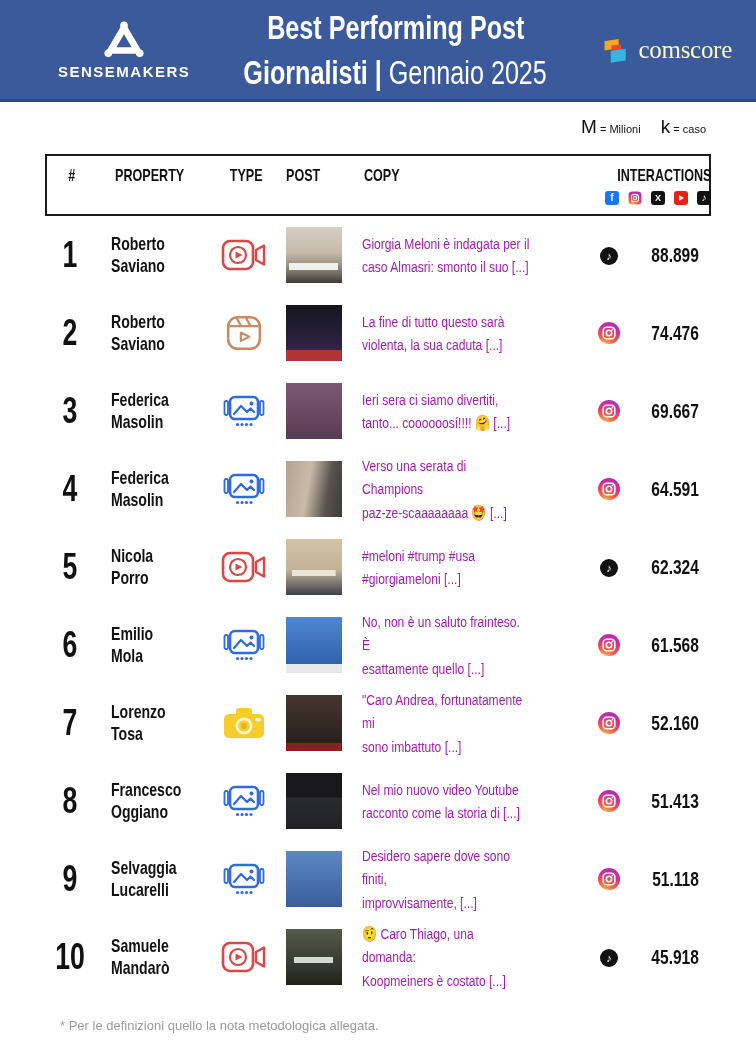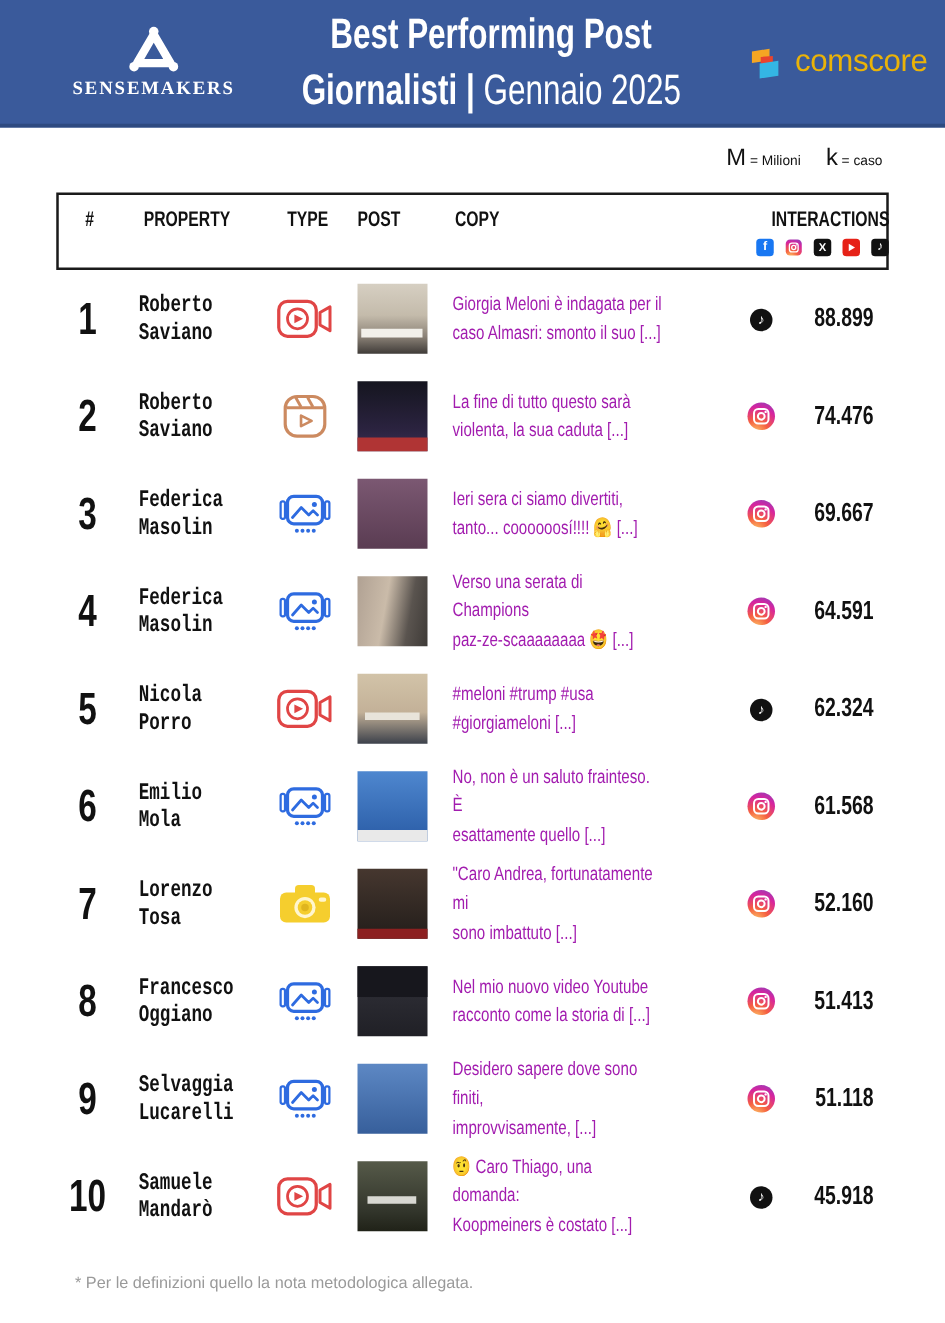--- a/index.html
+++ b/index.html
@@ -1,28 +1,28 @@
 <!DOCTYPE html>
 <html><head>
 <meta charset="utf-8">
 <style>
   html,body{margin:0;padding:0;background:#fff;}
   body{width:756px;height:1058px;overflow:hidden;font-family:"Liberation Sans",sans-serif;color:#111;position:relative;}
 
   
   .banner{width:756px;height:102px;background:#3A5A9B;display:flex;align-items:center;justify-content:space-between;border-bottom:3px solid #2e4a80;box-sizing:border-box;}
-  .brand{display:flex;flex-direction:column;align-items:center;margin-left:58px;font-family:Liberation Serif, serif;}
+  .brand{display:flex;flex-direction:column;align-items:center;margin-left:58px;}
   .brand-text{color:#fff;font-size:15px;font-weight:bold;letter-spacing:1.5px;margin-top:2px;}
   .title{flex:1;text-align:center;color:#fff;line-height:1.3;}
   .title .cond-c{display:inline-block;transform:scaleX(.74);transform-origin:50% 50%;white-space:nowrap;}
   .title-l1{font-size:34px;font-weight:bold;}
   .title-l2{font-size:34px;font-weight:bold;}
   .title-light{font-weight:300;}
   .partner{display:flex;align-items:center;gap:8px;margin-right:36px;}
-  .partner-text{color:#eab308;font-size:25px;font-weight:500;letter-spacing:-.3px;}
+  .partner-text{color:#fef9c3;font-size:25px;font-weight:500;letter-spacing:-.3px;font-family:Liberation Serif, serif;}
 
   
   .legend{text-align:right;margin:14px 50px 0 0;font-size:11px;color:#111;}
   .legend .big{font-size:19px;font-weight:400;}
   .legend .gap{display:inline-block;width:14px;}
 
   
   .table{width:666px;margin:16px auto 0 auto;}
   .grid{display:grid;grid-template-columns:50px 115px 68px 70px 230px 62px 71px;align-items:center;}
   .thead{border:2px solid #1a1a1a;height:62px;align-items:start;padding-top:10px;box-sizing:border-box;}
@@ -44,21 +44,21 @@
   .sq-yt{background:#E62117;}
   .yt-tri{width:0;height:0;border-left:5px solid #fff;border-top:3.5px solid transparent;border-bottom:3.5px solid transparent;}
   .sq-tt{background:#111;font-size:10px;}
 
   .cond{display:inline-block;transform:scaleX(.74);transform-origin:0 50%;white-space:pre-line;}
 
   
   .row{height:78px;}
   .rank{text-align:center;font-size:36px;font-weight:bold;}
   .rank .cond{transform-origin:50% 50%;}
-  .prop{font-size:19px;font-weight:bold;line-height:1.18;padding-left:16px;font-family:Liberation Mono, monospace;}
+  .prop{font-size:19px;font-weight:bold;line-height:1.18;padding-left:16px;}
   .typec{text-align:center;}
   .typec svg{vertical-align:middle;}
   .thumb{width:56px;height:56px;margin-left:8px;background:#ccc;}
   .copyc{font-size:15.5px;color:#a21caf;line-height:1.5;padding-left:14px;}
   .copyc .cond{transform:scaleX(.78);}
   .platc{text-align:center;}
   .ig-badge svg{vertical-align:middle;}
   .tt-badge{display:inline-flex;width:18px;height:18px;border-radius:50%;background:#111;color:#fff;align-items:center;justify-content:center;font-size:11px;}
   .numc{text-align:center;font-size:21px;font-weight:600;}
   .numc .cond{transform-origin:50% 50%;}

